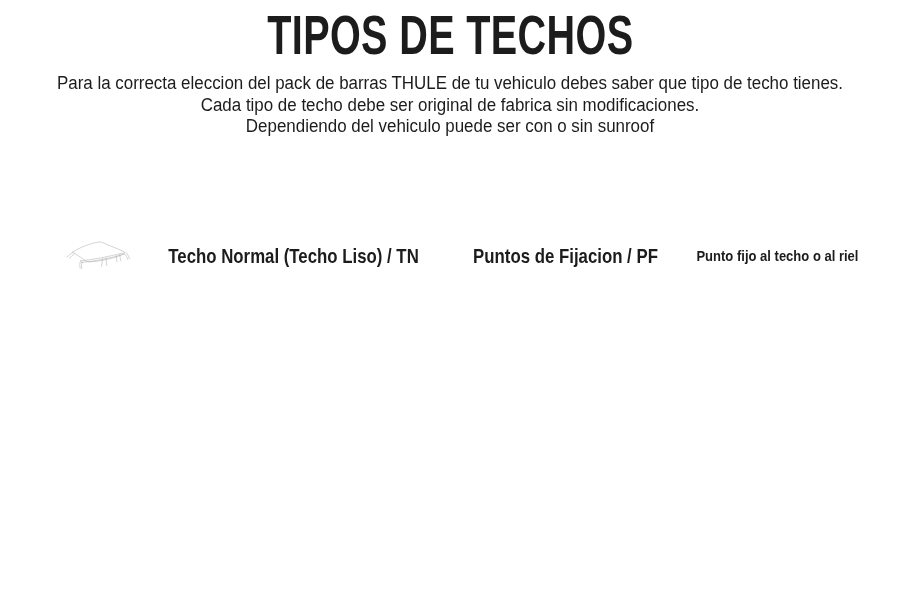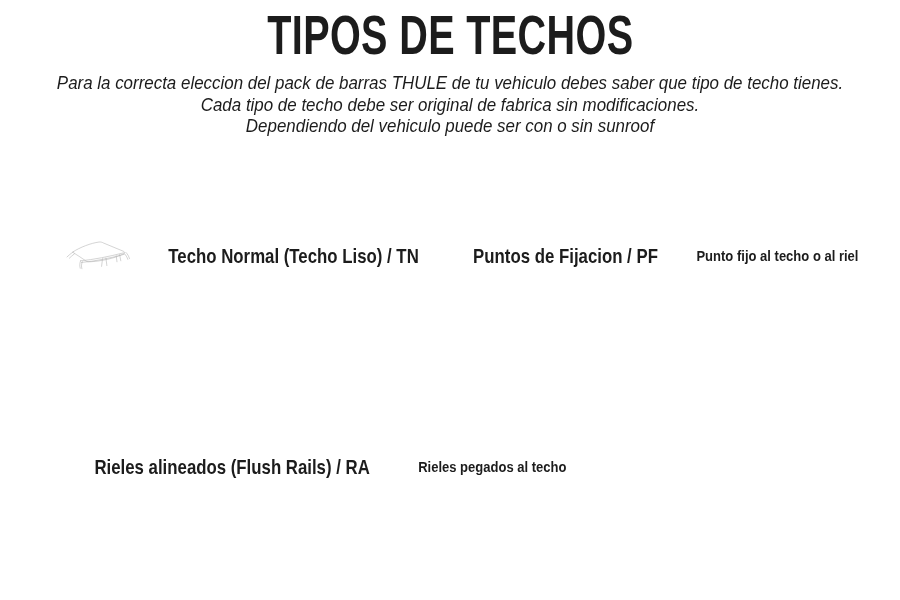--- a/index.html
+++ b/index.html
@@ -7,21 +7,21 @@
     position:relative; width:900px; height:516px; overflow:hidden;
     background:#ffffff; color:#1c1c1c;
     font-family:"Liberation Sans", sans-serif;
   }
   .title-wrap { position:absolute; top:6px; left:0; width:100%; text-align:center; }
   .page-title {
     display:inline-block; font-size:55px; line-height:58px; font-weight:bold;
     white-space:nowrap; transform:scaleX(0.72); transform-origin:50% 50%;
     letter-spacing:0.5px;
   }
-  .intro { position:absolute; top:73px; left:0; width:100%; text-align:center;font-style:italic; }
+  .intro { position:absolute; top:73px; left:0; width:100%; text-align:center; }
   .intro-line {
     font-size:18px; line-height:21.5px; white-space:nowrap;
     transform:scaleX(0.94); transform-origin:50% 50%;
   }
   .roof-grid {
     position:absolute; top:150px; left:50%; transform:translateX(-50%);
     display:grid; grid-template-columns:390px 390px; grid-template-rows:211px 211px;
   }
   .roof-card { display:flex; flex-direction:row; align-items:center;text-align:right; }
   .roof-card svg { display:block; }
@@ -99,33 +99,16 @@
           <g transform="translate(225,78) rotate(-15)">
             <rect x="-9" y="-3" width="18" height="6" rx="2"></rect>
               <path d="M-8,3 Q0,5.5 8,3" fill="none"></path>
           </g>
         </g>
       </svg>
       <div class="roof-label">Puntos de Fijacion / PF</div>
       <div class="roof-sublabel">Punto fijo al techo o al riel</div>
     </div>
 
-    <div class="roof-card">
-      <svg width="310" height="148" viewBox="0 0 320 150">
-        <use href="#roof-base" xlink:href="#roof-base"></use>
-        <g stroke="#a6a6a6" stroke-width="2" fill="#ededed">
-          <g transform="translate(128,32) rotate(-13)">
-            <rect x="-59" y="-4" width="118" height="8" rx="4"></rect>
-            <line x1="-52" y1="0.5" x2="52" y2="0.5" stroke="#cfcfcf" stroke-width="1.6"></line>
-          </g>
-          <g transform="translate(172,61) rotate(-14)">
-            <rect x="-65" y="-4.5" width="130" height="9" rx="4.5"></rect>
-            <line x1="-58" y1="0.5" x2="58" y2="0.5" stroke="#cfcfcf" stroke-width="1.6"></line>
-          </g>
-        </g>
-      </svg>
-      <div class="roof-label">Rieles alineados (Flush Rails) / RA</div>
-      <div class="roof-sublabel">Rieles pegados al techo</div>
-    </div>
 
 
   </div>
 </div>
 
 </body></html>

